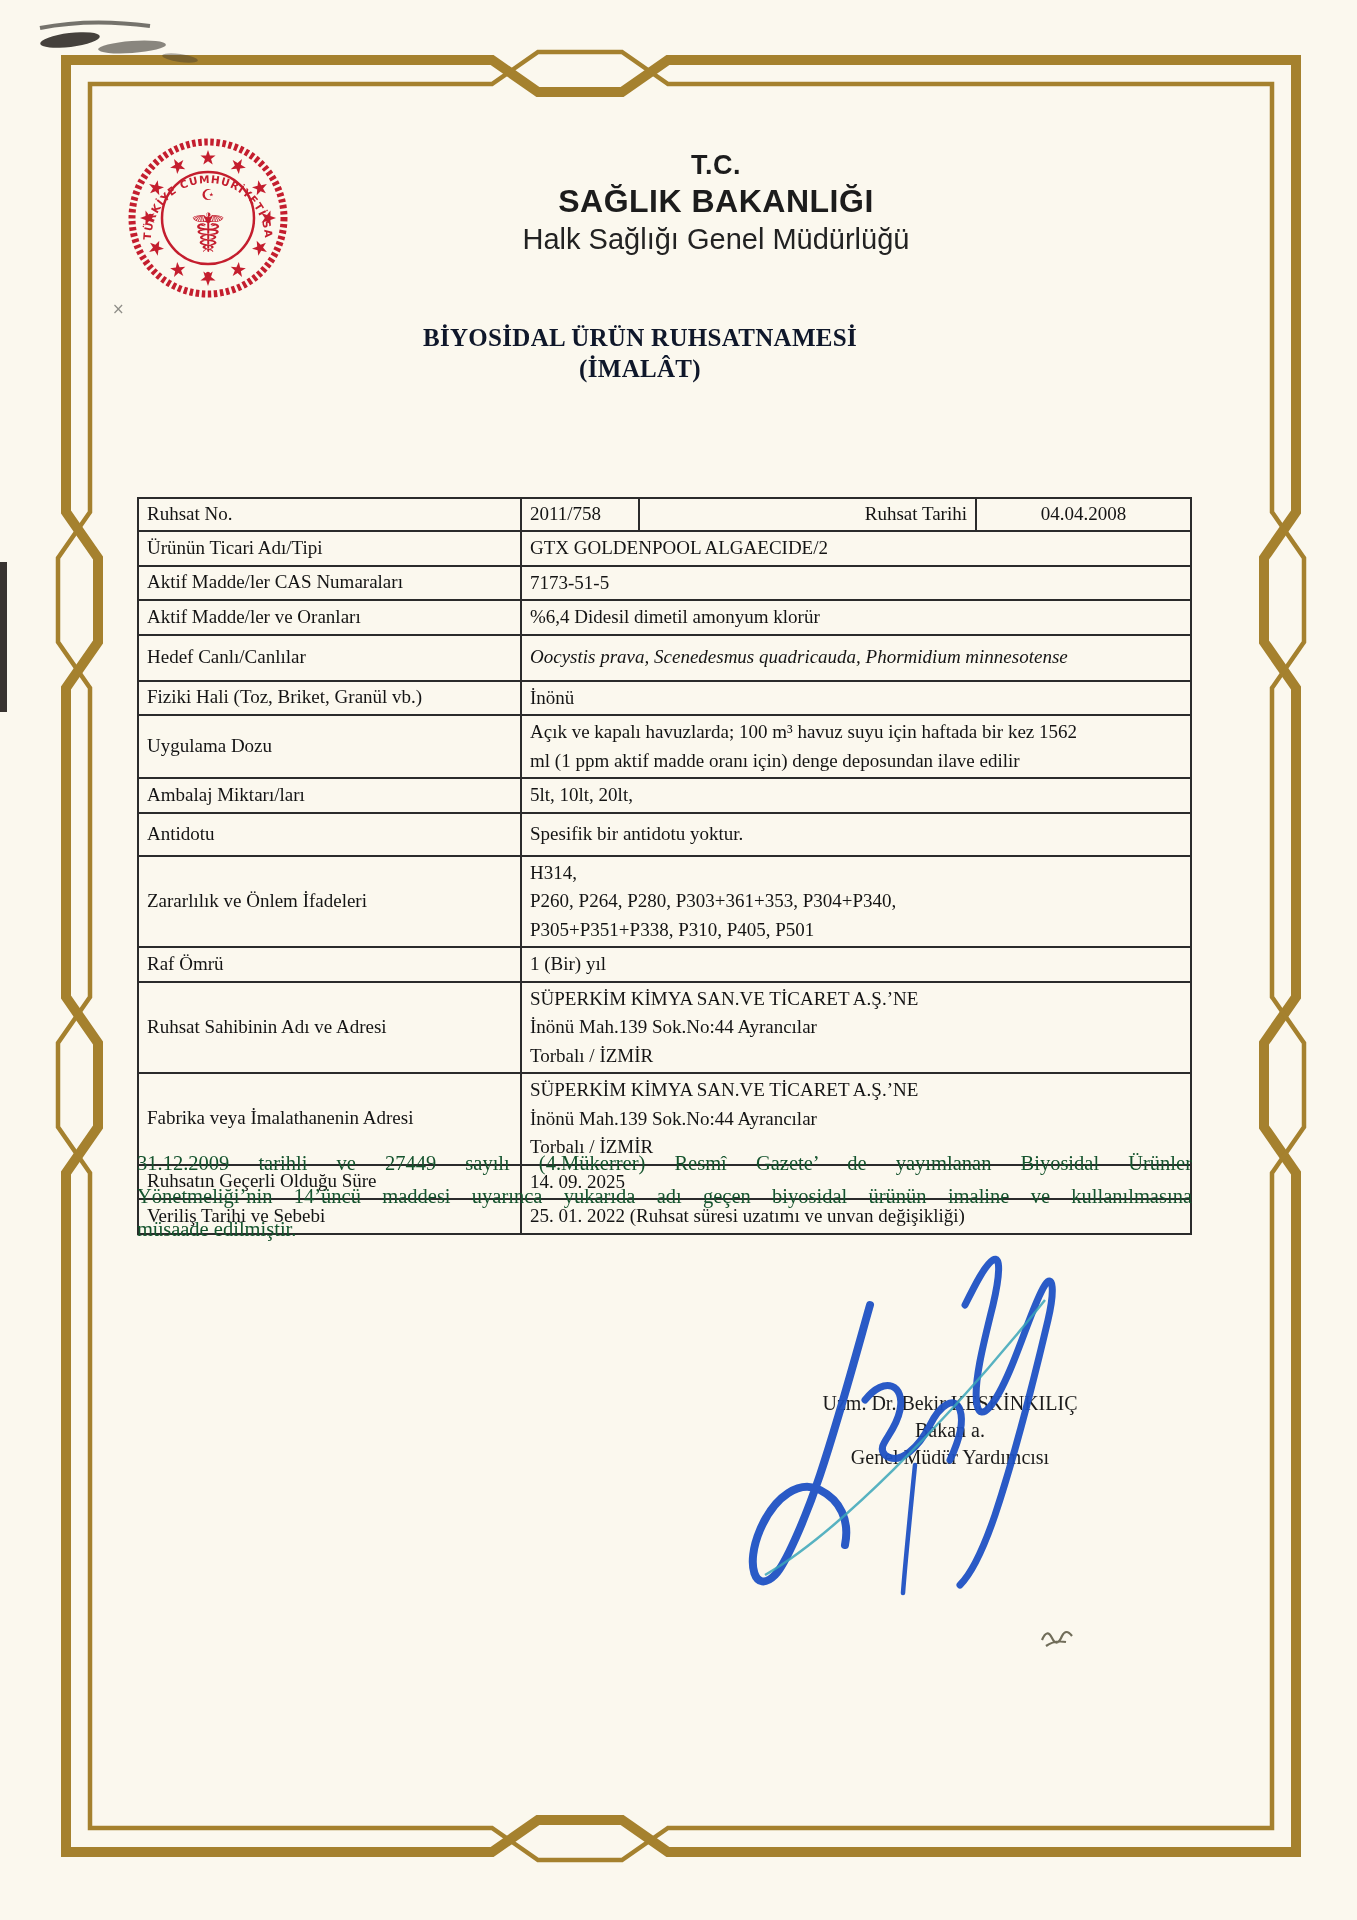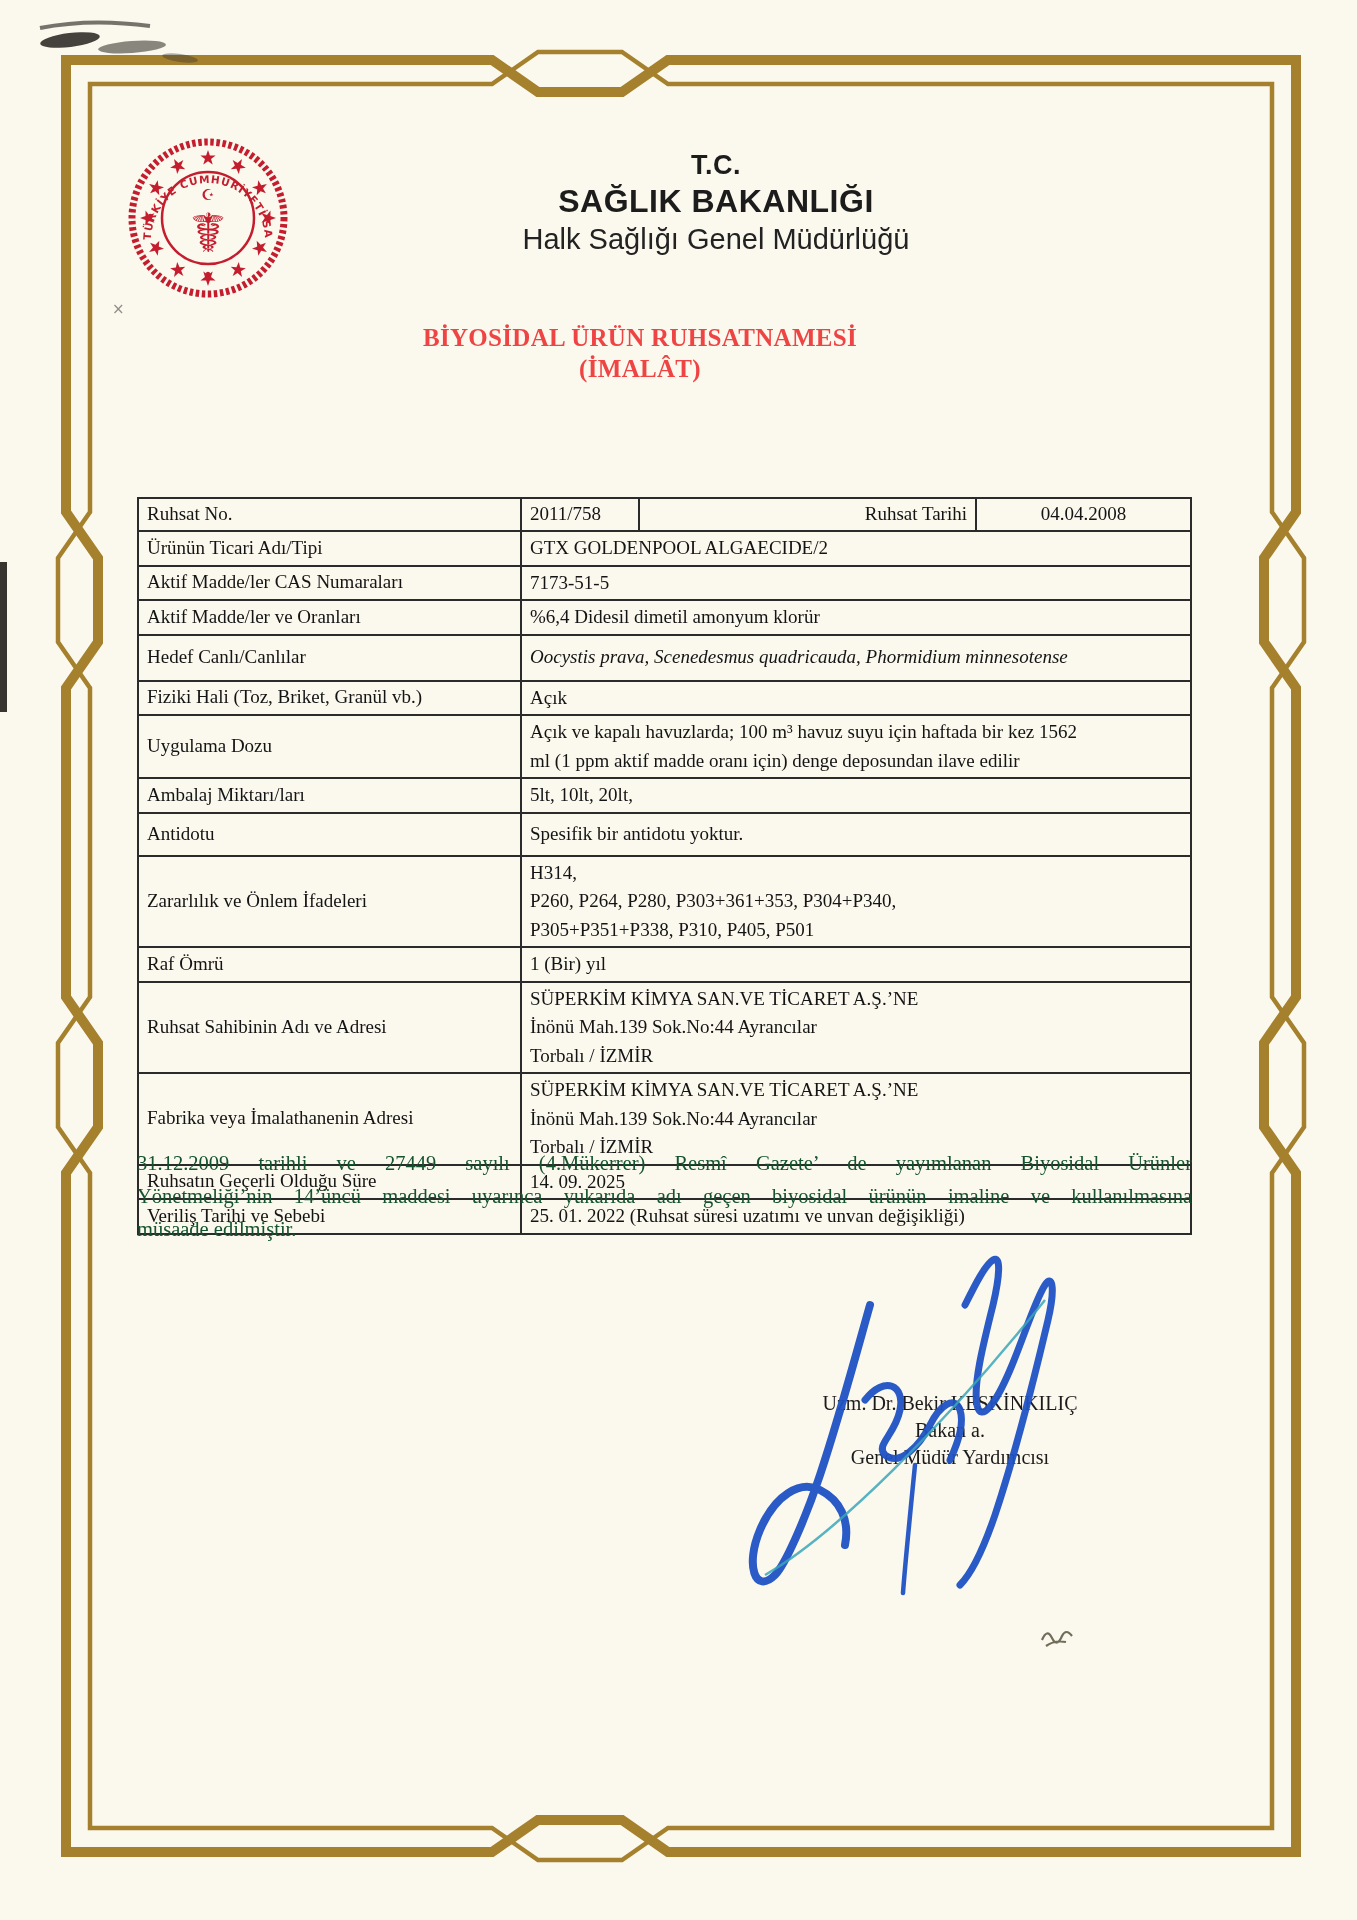--- a/index.html
+++ b/index.html
@@ -20,21 +20,21 @@
     text-align:center;
     font-family:"Liberation Sans", sans-serif;
     color:#1c1c1c;
   }
   .ministry-tc{font-size:27px;font-weight:bold;letter-spacing:.5px;}
   .ministry-name{font-size:32px;font-weight:bold;letter-spacing:.5px;margin-top:2px;}
   .ministry-dir{font-size:29px;font-weight:400;margin-top:3px;color:#222;}
 
   .doc-title{
     left:60px;top:322px;width:1160px;text-align:center;
-    font-weight:bold;font-size:25px;letter-spacing:.3px;color:#ef4444;
+    font-weight:bold;font-size:25px;letter-spacing:.3px;color:#0f172a;
   }
   .doc-title div{line-height:1.25;}
 
   
   table.license{
     position:absolute;left:137px;top:497px;width:1053px;
     border-collapse:collapse;table-layout:fixed;
     font-size:19px;color:#141414;
   }
   table.license td{
@@ -198,21 +198,21 @@
         </tr>
         <tr style="height: 46px; margin-left: 37px;">
           <td class="lbl">Hedef Canlı/Canlılar</td>
           <td class="val italic" colspan="3">
             <div class="cell-line">Oocystis prava, Scenedesmus quadricauda, Phormidium minnesotense</div>
           </td>
         </tr>
         <tr style="height: 29px;">
           <td class="lbl">Fiziki Hali (Toz, Briket, Granül vb.)</td>
           <td class="val" colspan="3">
-            <div class="cell-line">Açık</div>
+            <div class="cell-line">İnönü</div>
           </td>
         </tr>
         <tr style="height: 62px;">
           <td class="lbl">Uygulama Dozu</td>
           <td class="val" colspan="3">
             <div class="cell-line">Açık ve kapalı havuzlarda; 100 m³ havuz suyu için haftada bir kez 1562</div>
             <div class="cell-line">ml (1 ppm aktif madde oranı için) denge deposundan ilave edilir</div>
           </td>
         </tr>
         <tr style="height: 34px;">

